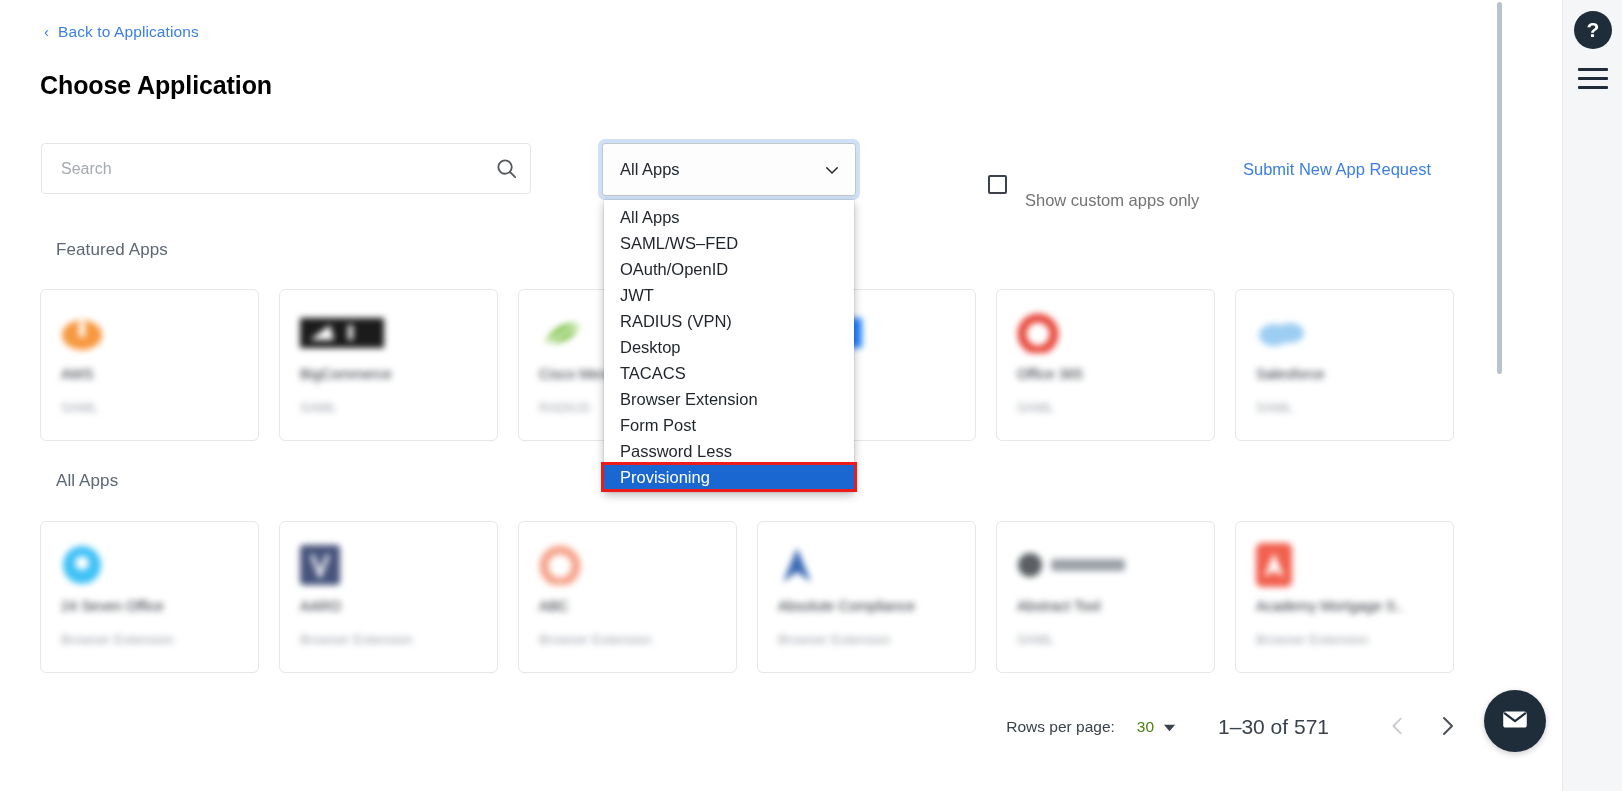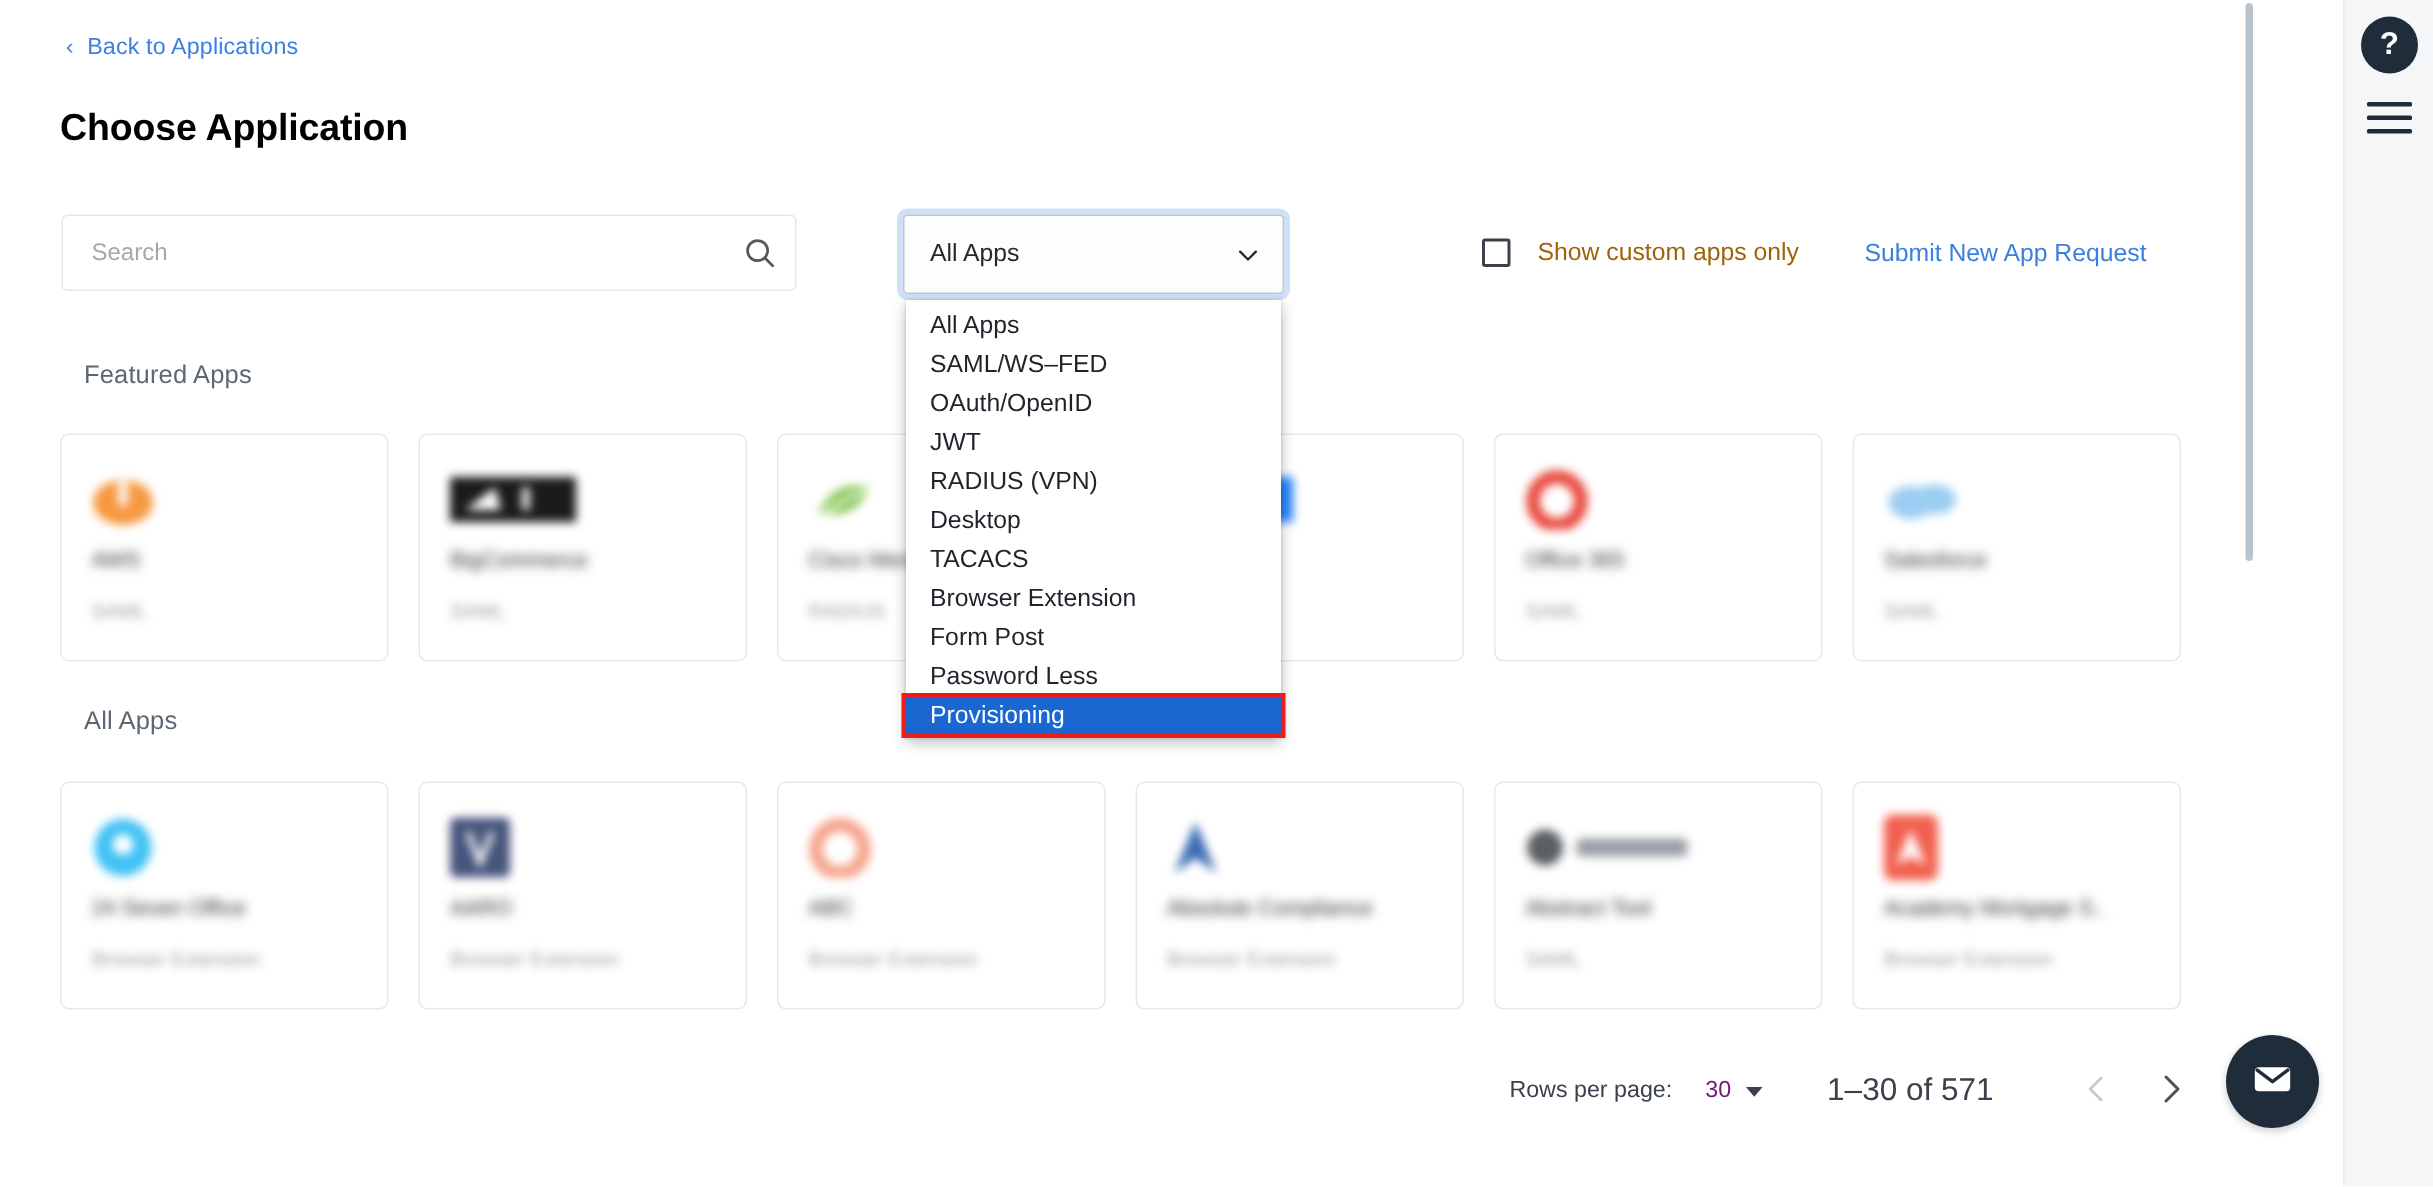--- a/index.html
+++ b/index.html
@@ -152,21 +152,22 @@
     cursor: pointer;
   }
   .checkbox-square {
     width: 19px; height: 19px;
     border: 2px solid #3b424c;
     border-radius: 2px;
     background: #fff;
   }
   .checkbox-label {
     font-size: 16.5px;
-    color: #a16207;
+    color: #737373;
+    margin-top: 32px;
   }
   .submit-link {
     position: absolute;
     left: 1243px; top: 160px;
     font-size: 16.5px;
     color: #3b7fe0;
     cursor: pointer;
   }
 
   
@@ -238,21 +239,21 @@
     display: flex;
     justify-content: flex-end;
     align-items: center;
   }
   .rows-label {
     font-size: 15.5px;
     color: #3b424c;
   }
   .rows-value {
     font-size: 15.5px;
-    color: #701a75;
+    color: #4d7c0f;
     margin-left: 22px;
   }
   .rows-caret {
     margin-left: 9px;
     cursor: pointer;
     display: inline-flex;
   }
   .range-label {
     font-size: 21px;
     color: #3b424c;

